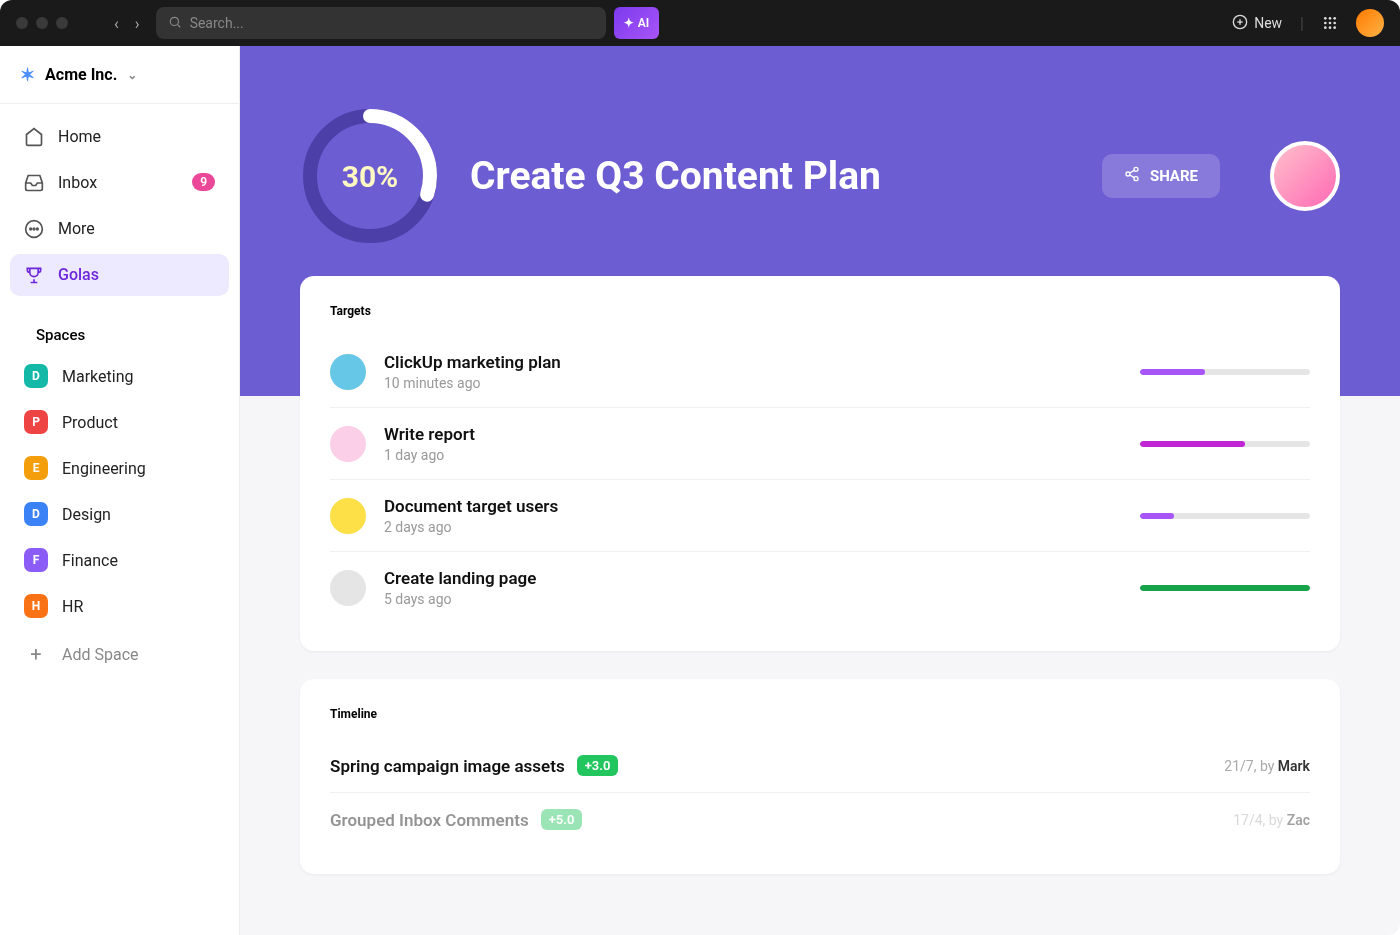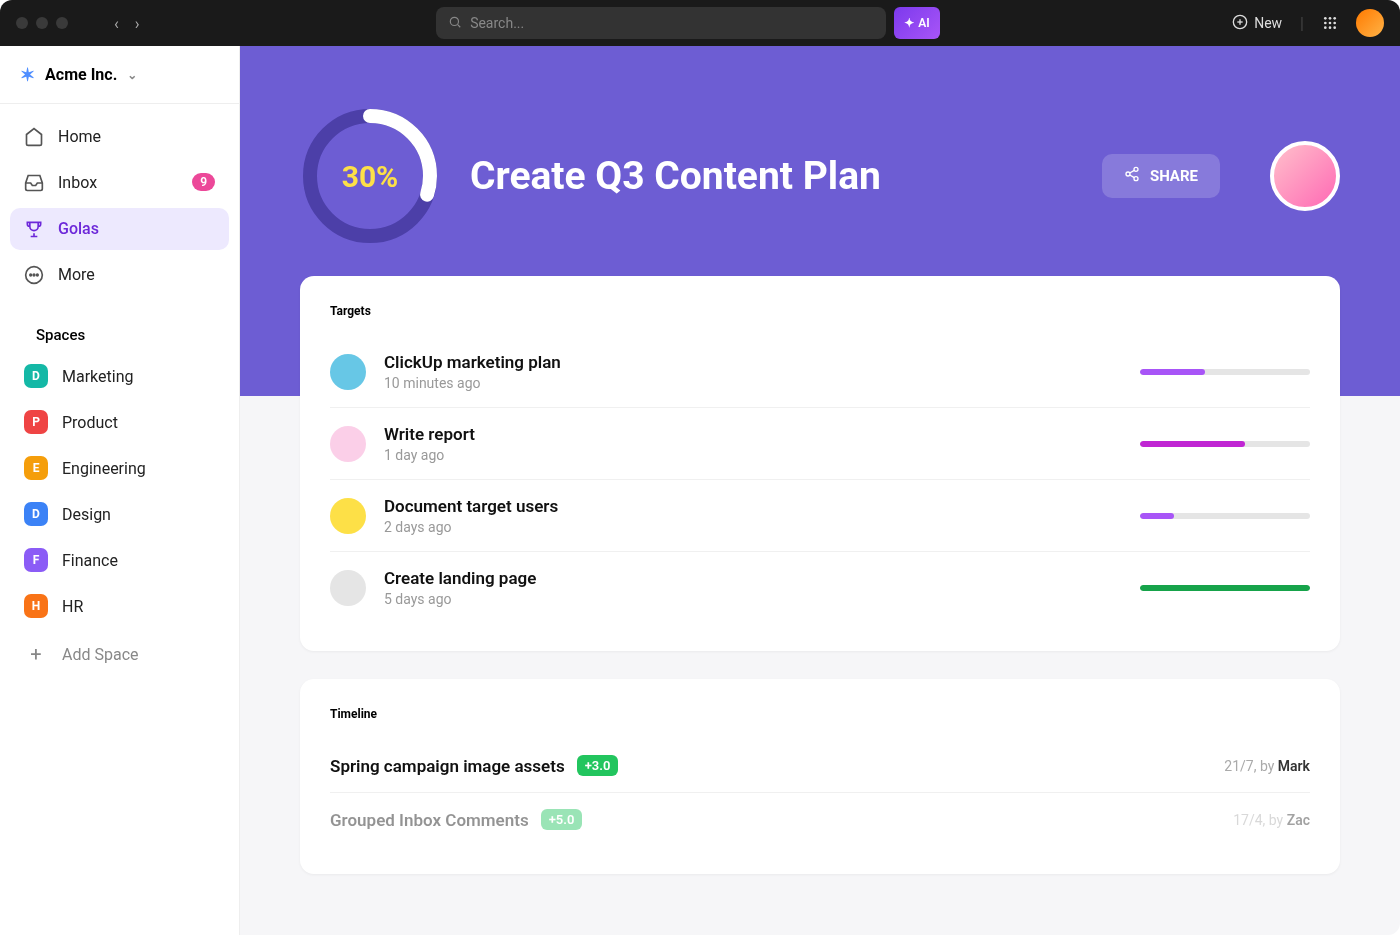--- a/index.html
+++ b/index.html
@@ -2,21 +2,21 @@
 <html><head>
 <meta charset="utf-8">
 <style>
 * { margin:0; padding:0; box-sizing:border-box; font-family:-apple-system,BlinkMacSystemFont,"Segoe UI",Roboto,sans-serif; }
 body { background:#fff; width:1400px; height:935px; overflow:hidden; border-radius:12px; }
 .titlebar { height:46px; background:#1a1a1a; display:flex; align-items:center; padding:0 16px; gap:12px; }
 .traffic { display:flex; gap:8px; margin-right:30px;}
 .dot { width:12px; height:12px; border-radius:50%; background:#3a3a3a; }
 .nav-arrows { display:flex; gap:8px; color:#aaa; }
 .nav-arrow { cursor:pointer; font-size:16px; padding:4px;}
-.search-wrap { flex:1; display:flex; justify-content:center; }
+.search-wrap { flex:1; display:flex; justify-content:flex-start; }
 .search { width:450px; background:#333; border-radius:8px; height:32px; display:flex; align-items:center; padding:0 12px; color:#888; font-size:14px; gap:8px;}
 .ai-btn { background:linear-gradient(135deg,#7c3aed,#a855f7); color:#fff; padding:4px 10px; border-radius:6px; font-size:12px; font-weight:600; display:flex; align-items:center; gap:4px; margin-left:8px;}
 .titlebar-right { display:flex; align-items:center; gap:18px; color:#ddd; }
 .new-btn { display:flex; align-items:center; gap:6px; font-size:14px; cursor:pointer;}
 .grid-icon svg { display:block; }
 .avatar-sm { width:28px; height:28px; border-radius:50%; background:linear-gradient(135deg,#ff7a00,#ffb347); }
 .shell { display:flex; height:calc(935px - 46px); }
 .sidebar { width:240px; background:#fff; border-right:1px solid #eee; display:flex; flex-direction:column; }
 .workspace { display:flex; align-items:center; gap:10px; padding:18px 20px; border-bottom:1px solid #eee; font-weight:700; font-size:16px; cursor:pointer;}
 .ws-icon { color:#4f8eff; font-size:18px;}
@@ -29,21 +29,21 @@
 .sec-title { padding:14px 36px 8px; color:#000000; font-size:15px; font-weight:500;}
 .space-item { display:flex; align-items:center; gap:14px; padding:10px 18px; font-size:16px; color:#222; cursor:pointer; border-radius:8px; margin:2px 6px;}
 .space-sq { width:24px; height:24px; border-radius:7px; display:flex; align-items:center; justify-content:center; color:#fff; font-size:12px; font-weight:700;}
 .add-space { color:#888; }
 .add-space .space-sq { background:none; color:#888; font-size:20px; font-weight:400;}
 .main { flex:1; overflow:auto; background:#f6f6f8;}
 .hero { background:#6d5dd3; height:350px; padding:60px 60px 0; position:relative; }
 .hero-row { display:flex; align-items:center; gap:30px; }
 .progress-ring { width:140px; height:140px; position:relative; }
 .progress-ring svg { transform:rotate(-90deg); }
-.progress-ring .pct { position:absolute; inset:0; display:flex; align-items:center; justify-content:center; color:#fde047; font-size:30px; font-weight:700;}
+.progress-ring .pct { position:absolute; inset:0; display:flex; align-items:center; justify-content:center; color:#fef9c3; font-size:30px; font-weight:700;}
 .hero-title { color:#fff; font-size:39px; font-weight:700; flex:1;}
 .share-btn { background:rgba(255,255,255,.18); color:#fff; padding:12px 22px; border-radius:10px; font-weight:700; font-size:15px; display:flex; align-items:center; gap:10px; cursor:pointer;}
 .hero-avatar { width:70px; height:70px; border-radius:50%; border:4px solid #fff; background:linear-gradient(135deg,#ffc0cb,#ff69b4); margin-left:20px;}
 .card { background:#fff; border-radius:14px; margin:0 60px 28px; padding:28px 30px; box-shadow:0 1px 3px rgba(0,0,0,.05);}
 .card.first { margin-top:-120px; position:relative;}
 .card h2 { font-size:12px; font-weight:700; margin-bottom:18px;}
 .target-row { display:flex; align-items:center; gap:18px; padding:16px 0; border-bottom:1px solid #f0f0f0;}
 .target-row:last-child { border-bottom:none;}
 .t-avatar { width:36px; height:36px; border-radius:50%; flex-shrink:0;}
 .t-info { flex:1; }
@@ -135,38 +135,38 @@
         <div class="nav-item">
           <span class="ic">
             <svg width="20" height="20" viewBox="0 0 24 24" fill="none" stroke="currentColor" stroke-width="2">
               <path d="M22 12h-6l-2 3h-4l-2-3H2"></path>
               <path d="M5 3h14l3 9v7a2 2 0 01-2 2H4a2 2 0 01-2-2v-7z"></path>
             </svg>
           </span>
           <span>Inbox</span>
           <span class="badge">9</span>
         </div>
-        <div class="nav-item active">
-          <span class="ic">
-            <svg width="20" height="20" viewBox="0 0 24 24" fill="none" stroke="currentColor" stroke-width="2">
-              <path d="M8 21h8M12 17v4M7 4h10v5a5 5 0 01-10 0V4zM7 4H4v2a3 3 0 003 3M17 4h3v2a3 3 0 01-3 3"></path>
-            </svg>
-          </span>
-          <span>Golas</span>
-        </div>
         <div class="nav-item">
           <span class="ic">
             <svg width="20" height="20" viewBox="0 0 24 24" fill="none" stroke="currentColor" stroke-width="2">
               <circle cx="12" cy="12" r="10"></circle>
               <circle cx="8" cy="12" r="1" fill="currentColor"></circle>
               <circle cx="12" cy="12" r="1" fill="currentColor"></circle>
               <circle cx="16" cy="12" r="1" fill="currentColor"></circle>
             </svg>
           </span>
           <span>More</span>
+        </div>
+        <div class="nav-item active">
+          <span class="ic">
+            <svg width="20" height="20" viewBox="0 0 24 24" fill="none" stroke="currentColor" stroke-width="2">
+              <path d="M8 21h8M12 17v4M7 4h10v5a5 5 0 01-10 0V4zM7 4H4v2a3 3 0 003 3M17 4h3v2a3 3 0 01-3 3"></path>
+            </svg>
+          </span>
+          <span>Golas</span>
         </div>
       </div>
     <div class="sec-title">Spaces</div>
     <div id="spaces-list">
         <div class="space-item">
           <div class="space-sq" style="background:#14b8a6">D</div>
           <span>Marketing</span>
         </div>
         <div class="space-item">
           <div class="space-sq" style="background:#ef4444">P</div>

